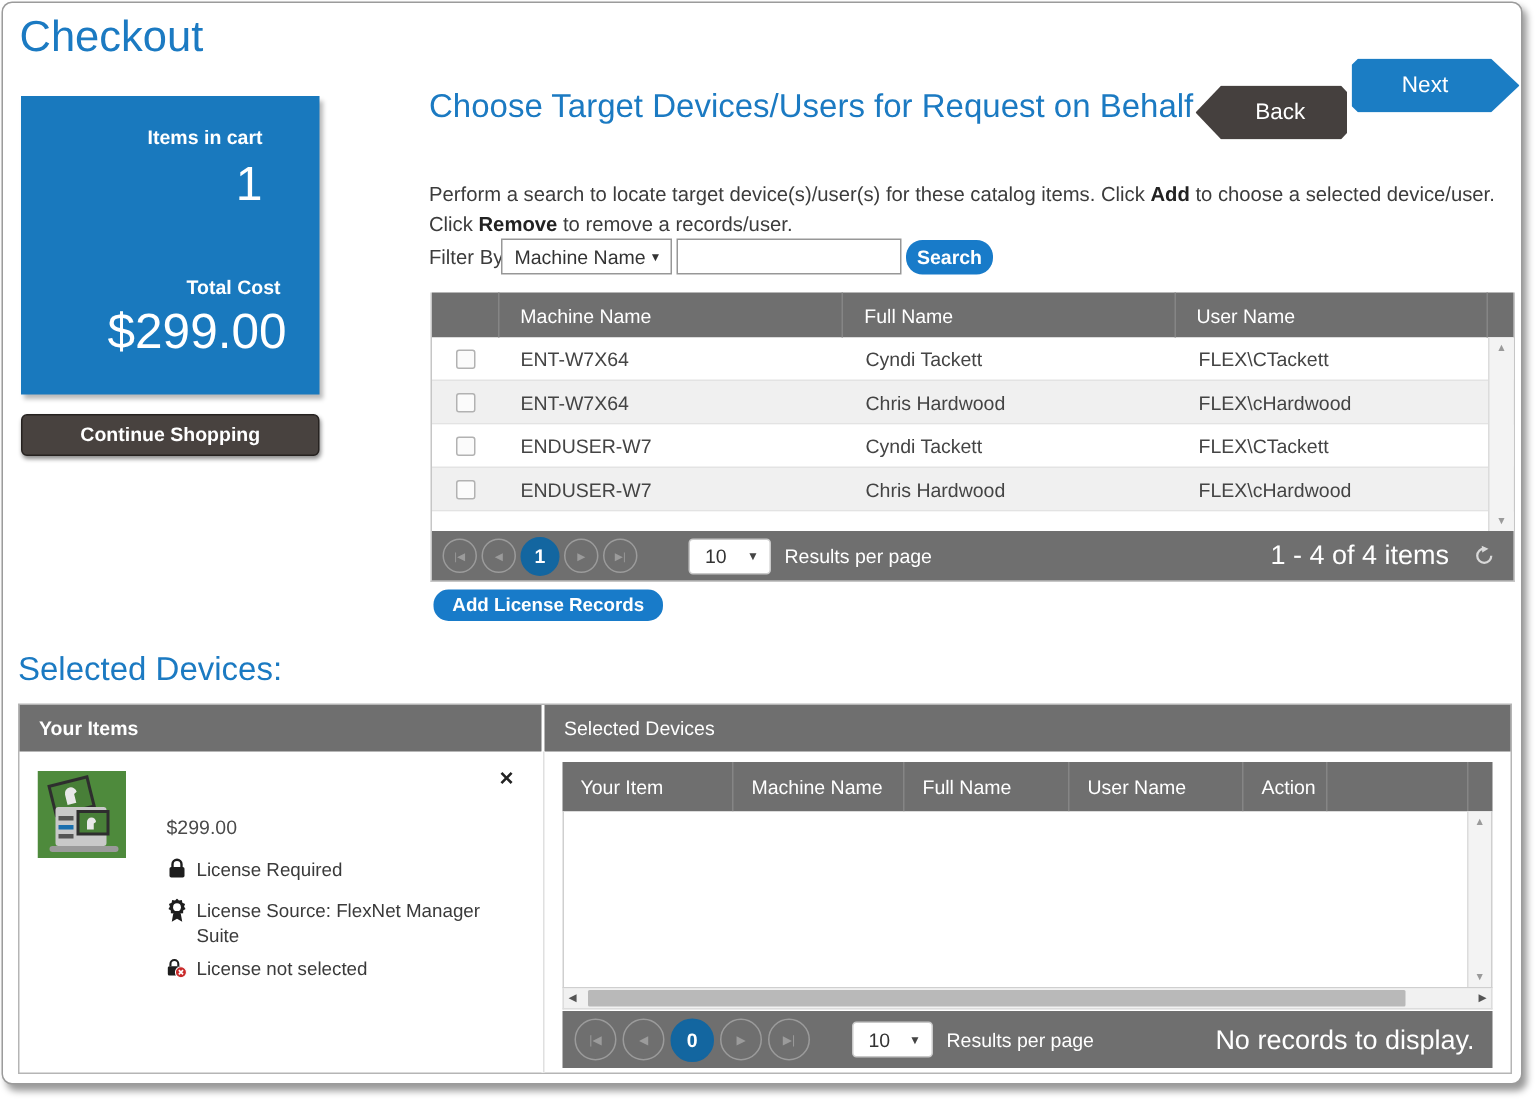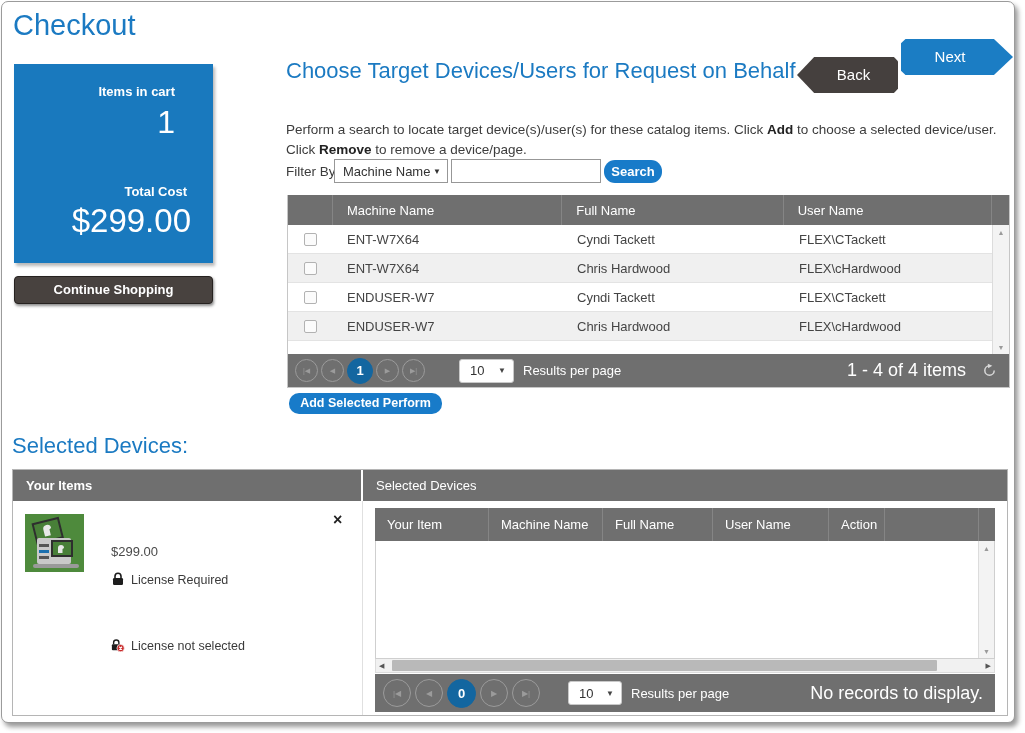--- a/index.html
+++ b/index.html
@@ -113,21 +113,21 @@
     <div class="cart-count">1</div>
     <div class="cart-total-label">Total Cost</div>
     <div class="cart-total">$299.00</div>
   </div>
   <div class="abs continue-btn">Continue Shopping</div>
 
   <div class="abs wizard-heading">Choose Target Devices/Users for Request on Behalf</div>
   <div class="abs back-btn">Back</div>
   <div class="abs next-btn">Next</div>
 
-  <div class="abs instructions"><span>Perform a search to locate target device(s)/user(s) for these catalog items. Click </span><b>Add</b><span> to choose a selected device/user. Click </span><b>Remove</b><span> to remove a device/page.</span></div>
+  <div class="abs instructions"><span>Perform a search to locate target device(s)/user(s) for these catalog items. Click </span><b>Add</b><span> to choose a selected device/user. Click </span><b>Remove</b><span> to remove a records/user.</span></div>
 
   <div class="abs filter-label">Filter By:</div>
   <div class="abs filter-select">
     <span>Machine Name</span>
     <span class="sel-arrow">▼</span>
   </div>
   <input class="abs filter-input" value="" style="">
   <div class="abs search-btn">Search</div>
 
   <div class="abs dev-table">
@@ -192,21 +192,21 @@
       <div class="pg-right">
         <span>1 - 4 of 4 items</span>
         <svg class="refresh" width="15" height="15" viewBox="0 0 16 16">
             <path d="M13 8 A5 5 0 1 1 8 3" fill="none" stroke="#d9d9d9" stroke-width="1.6"></path>
             <polygon points="6.2,0.8 11,3 6.6,5.6" fill="#d9d9d9"></polygon>
           </svg>
       </div>
     </div>
   </div>
 
-  <div class="abs add-btn">Add Selected Perform</div>
+  <div class="abs add-btn">Add License Records</div>
 
   <div class="abs section-heading">Selected Devices:</div>
 
   <div class="abs bottom">
     <div class="panel-hdr hdr-left">Your Items</div>
     <div class="panel-hdr hdr-right">Selected Devices</div>
     <div class="v-divider"></div>
 
     <svg class="abs item-icon" viewBox="0 0 59 58">
       <rect x="0" y="0" width="59" height="58" fill="#4e8a3c"></rect>
@@ -227,20 +227,28 @@
     <div class="abs item-close">×</div>
     <div class="abs item-price">$299.00</div>
 
     <div class="abs lic-row" style="top:102px">
       <svg class="lic-ic" width="13" height="14" viewBox="0 0 13 14">
           <path d="M3.5 6 V4.2 a3 3 0 0 1 6 0 V6" fill="none" stroke="#1d1d1d" stroke-width="1.6"></path>
           <rect x="1.5" y="6" width="10" height="7" rx="1.2" fill="#1d1d1d"></rect>
         </svg>
       <div class="lic-text">License Required</div>
     </div>
+    <div class="abs lic-row" style="top:129px">
+      <svg class="lic-ic" width="13" height="16" viewBox="0 0 13 16">
+          <polygon points="4,10 3,15.5 6.5,13.5 10,15.5 9,10" fill="#1d1d1d"></polygon>
+          <path d="M6.5 0 l1.3 1.4 1.9-.4 .4 1.9 1.8.7-.7 1.8 1 1.6-1.6 1-0 1.9-1.9.1-1 1.6-1.2-.9-1.2.9-1-1.6-1.9-.1 0-1.9-1.6-1 1-1.6-.7-1.8 1.8-.7 .4-1.9 1.9.4z" fill="#1d1d1d"></path>
+          <circle cx="6.5" cy="5.8" r="2.6" fill="#fff"></circle>
+        </svg>
+      <div class="lic-text">License Source: FlexNet Manager Suite</div>
+    </div>
     <div class="abs lic-row" style="top:168px">
       <svg class="lic-ic" width="16" height="15" viewBox="0 0 16 15">
           <path d="M3 6 V4.2 a3 3 0 0 1 6 0 V6" fill="none" stroke="#1d1d1d" stroke-width="1.6"></path>
           <rect x="1" y="6" width="10" height="7" rx="1.2" fill="#1d1d1d"></rect>
           <circle cx="11" cy="10.5" r="4.2" fill="#c92a2a" stroke="#fff" stroke-width=".8"></circle>
           <path d="M9.4 8.9 l3.2 3.2 M12.6 8.9 l-3.2 3.2" stroke="#fff" stroke-width="1.3"></path>
         </svg>
       <div class="lic-text">License not selected</div>
     </div>
 

